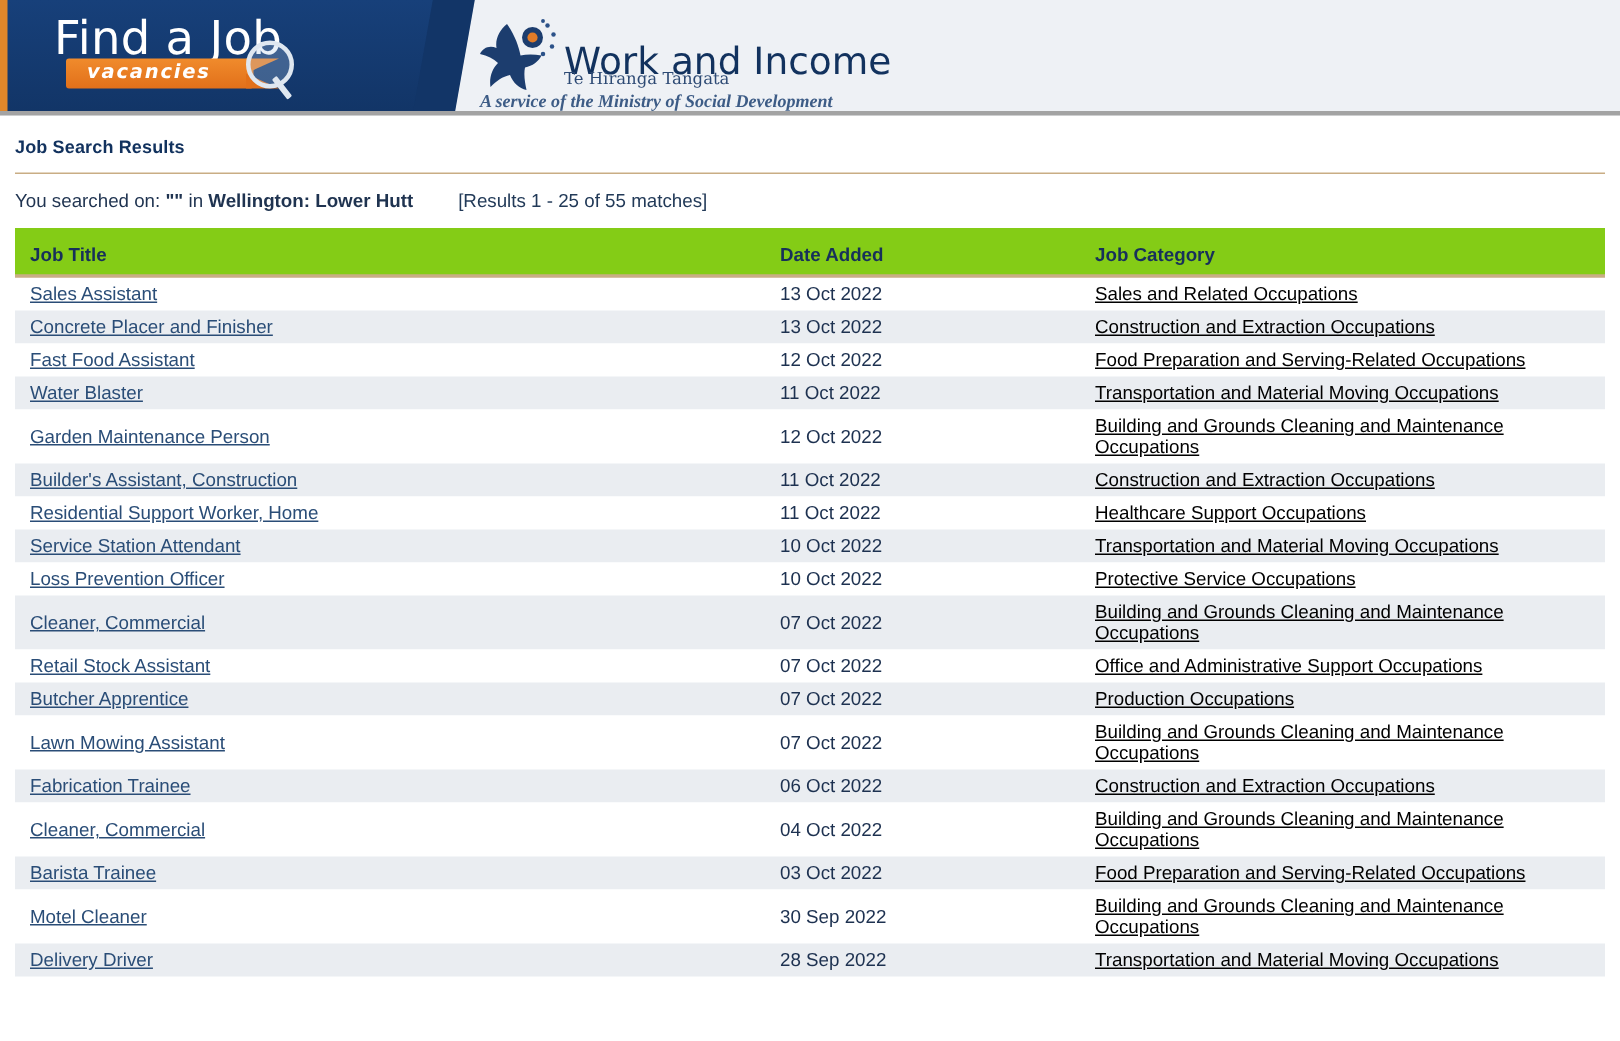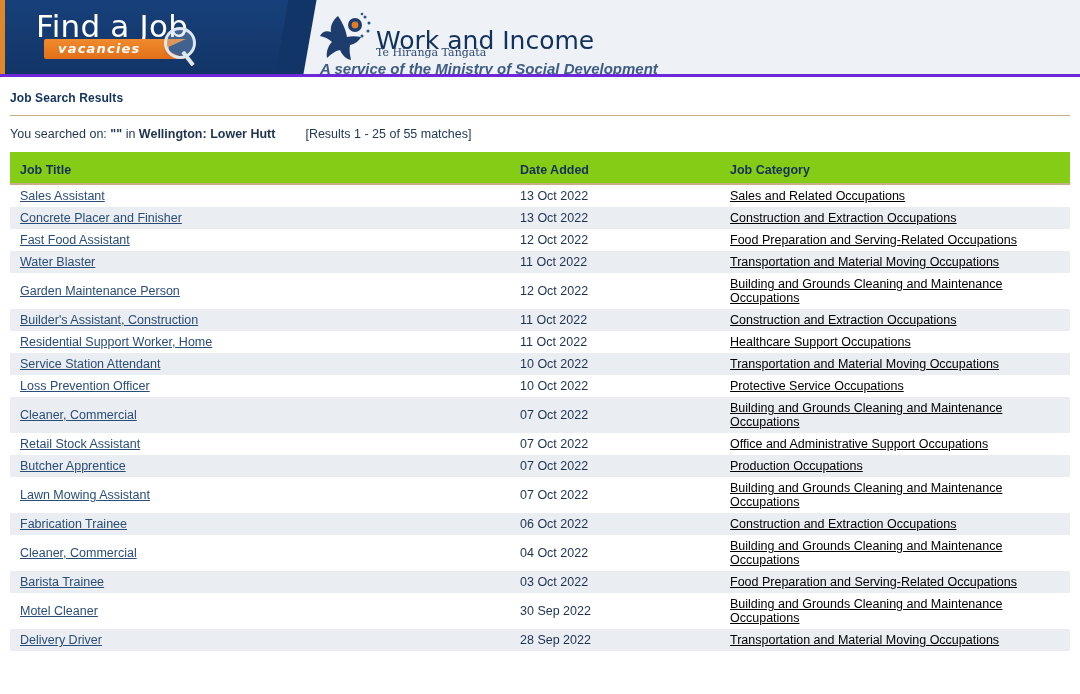--- a/index.html
+++ b/index.html
@@ -13,21 +13,21 @@
     overflow: hidden;
     font-family: "Liberation Sans", sans-serif;
     color: #1a2a3a;
   }
 
   
   .masthead {
     position: relative;
     height: 74px;
     background: #eef1f5;
-    border-bottom: 3px solid #6d28d9;
+    border-bottom: 3px solid #a3a3a3;
     overflow: hidden;
   }
   .masthead-navy {
     position: absolute;
     left: 0; top: 0;
     width: 296px;
     height: 74px;
     background: #123a6b;
     background: linear-gradient(180deg,#17407a 0%, #123567 100%);
   }
@@ -117,25 +117,25 @@
   }
   .wi-sub {
     position: absolute; left: 58px; top: 38px;
     font-size: 11px;
     color: #2d4a74;
     font-family: "DejaVu Serif", serif;
     white-space: nowrap;
   }
   .wi-tag {
     position: absolute; left: 2px; top: 52px;
-    font-size: 15px;
+    font-size: 12px;
     font-style: italic;
     font-weight: bold;
     color: #3d5c86;
-    font-family: Liberation Sans, sans-serif;
+    font-family: Liberation Serif, serif;
     white-space: nowrap;
   }
 
   
   .page {
     padding: 0 10px;
   }
   .page-title {
     font-size: 12px;
     font-weight: bold;

